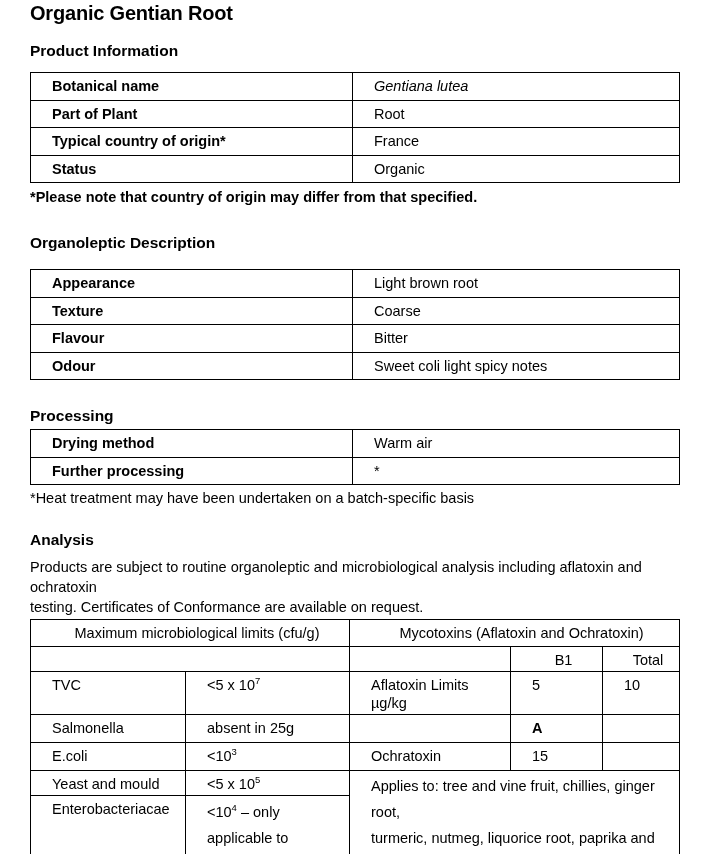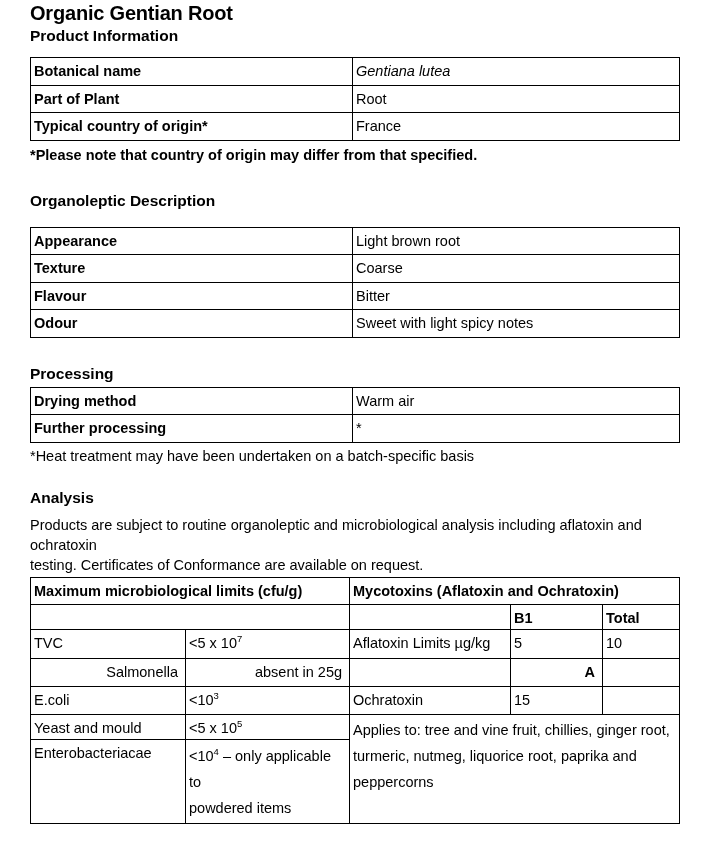--- a/index.html
+++ b/index.html
@@ -14,30 +14,30 @@
   .doc { padding: 2px 48px 0 30px; }
 
   h1.doc-title {
     font-size: 20px; line-height: 22px; margin: 0;
     font-weight: bold; letter-spacing: -0.2px;
   }
   h2.sec-heading {
     font-size: 15.5px; line-height: 18px; margin: 0;
     font-weight: bold;
   }
-  h2.h-product   { margin-top: 3px; }
+  h2.h-product   { margin-top: 18px; }
   h2.h-organo    { margin-top: 28px; }
   h2.h-proc      { margin-top: 27px; }
   h2.h-analysis  { margin-top: 24px; }
 
   table { border-collapse: collapse; width: 649px; table-layout: fixed; }
   table, td { border: 1px solid #000; }
   table { border-width: 1.5px; }
   td {
-    padding: 4px 7px 2px 3px;
+    padding: 4px 7px 2px 21px;
     vertical-align: top;
     line-height: 18px;
     overflow: hidden;
   }
   .kv tr { height: 27.5px; }
   .kv td.label { font-weight: bold; }
   .kv col.c1 { width: 322px; }
   .kv col.c2 { width: 327px; }
   .t1 { margin-top: 12px; }
   .t2 { margin-top: 17px; }
@@ -55,25 +55,25 @@
 
   
   .t4 col.a1 { width: 155px; }
   .t4 col.a2 { width: 164px; }
   .t4 col.a3 { width: 161px; }
   .t4 col.a4 { width: 92px; }
   .t4 col.a5 { width: 77px; }
   .t4 tr.r-head  { height: 27px; }
   .t4 tr.r-sub   { height: 25px; }
   .t4 tr.r-tvc   { height: 29px; }
-  .t4 tr.r-sal   { height: 28px; text-align: right; }
+  .t4 tr.r-sal   { height: 28px; }
   .t4 tr.r-ecoli { height: 28px; }
   .t4 tr.r-yeast { height: 25px; }
   .t4 tr.r-ent   { height: 51px; }
-  .t4 td.hdr { font-weight: bold; }
+  .t4 td.hdr { font-weight: normal; text-align: center; }
   .t4 sup { font-size: 9.5px; line-height: 0; }
   td.applies { line-height: 26px; padding-top: 2px; }
   td.ent-limit { line-height: 26px; padding-top: 3px; }
 </style>
 </head>
 <body>
 
 <div class="doc">
 
   <h1 class="doc-title">Organic Gentian Root</h1>
@@ -90,20 +90,24 @@
       <td class="italic">Gentiana lutea</td>
     </tr>
     <tr>
       <td class="label">Part of Plant</td>
       <td>Root</td>
     </tr>
     <tr>
       <td class="label">Typical country of origin*</td>
       <td>France</td>
     </tr>
+    <tr>
+      <td class="label">Status</td>
+      <td>Organic</td>
+    </tr>
   </tbody>
     </table>
   <div class="footnote fn1">*Please note that country of origin may differ from that specified.</div>
 
   <h2 class="sec-heading h-organo">Organoleptic Description</h2>
   <table class="kv t2">
     <colgroup>
         <col class="c1">
         <col class="c2">
       </colgroup>
@@ -115,21 +119,21 @@
     <tr>
       <td class="label">Texture</td>
       <td>Coarse</td>
     </tr>
     <tr>
       <td class="label">Flavour</td>
       <td>Bitter</td>
     </tr>
     <tr>
       <td class="label">Odour</td>
-      <td>Sweet with light spicy notes</td>
+      <td>Sweet coli light spicy notes</td>
     </tr>
   </tbody>
     </table>
 
   <h2 class="sec-heading h-proc">Processing</h2>
   <table class="kv t3">
     <colgroup>
         <col class="c1">
         <col class="c2">
       </colgroup>

